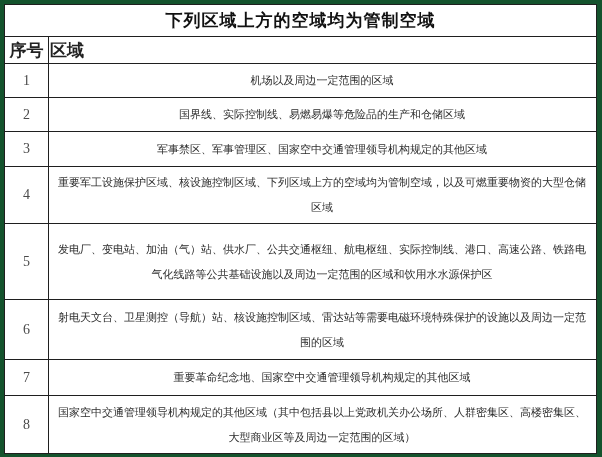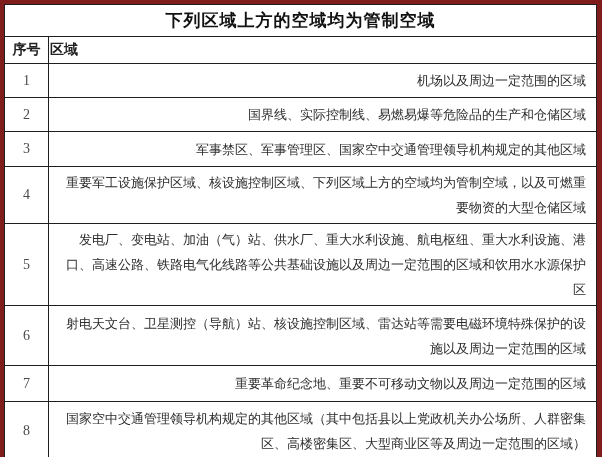--- a/index.html
+++ b/index.html
@@ -4,21 +4,21 @@
 <style>
   html, body {
     margin: 0;
     padding: 0;
     background: #ffffff;
   }
   .page {
     position: relative;
     width: 602px;
     height: 457px;
-    background: #7f1d1d;
+    background: #14532d;
     overflow: hidden;
     font-family: "Liberation Serif", "DejaVu Serif", serif;
   }
   table.ctrl-table {
     position: absolute;
     left: 4px;
     top: 4px;
     width: 593px;
     border-collapse: collapse;
     table-layout: fixed;
@@ -34,34 +34,34 @@
     text-align: center;
     font-weight: bold;
     font-size: 17px;
     color: #111111;
     letter-spacing: 1px;
   }
   tr.title-row { height: 32px; }
   tr.header-row { height: 27px; }
   th.num, th.area {
     font-weight: bold;
-    font-size: 14px;
+    font-size: 17px;
     color: #222222;
   }
   th.num { text-align: center; }
   th.area { text-align: left; }
   td.num {
     text-align: center;
     font-size: 14px;
     color: #4a4a4a;
   }
   td.area {
-    text-align: right;
+    text-align: center;
     padding: 3px 10px 3px 9px;
-    font-size: 13px;
+    font-size: 11px;
     line-height: 25px;
     color: #2d2d2d;
   }
   tr.r-h1 { height: 34px; }
   tr.r-h1b { height: 35px; }
   tr.r-h1c { height: 36px; }
   tr.r-h2 { height: 55px; }
   tr.r-h2b { height: 60px; }
   tr.r-h2c { height: 58px; }
   tr.r-h3 { height: 76px; }
@@ -94,29 +94,29 @@
       <tr class="r-h1b">
         <td class="num">3</td>
         <td class="area">军事禁区、军事管理区、国家空中交通管理领导机构规定的其他区域</td>
       </tr>
       <tr class="r-h2">
         <td class="num">4</td>
         <td class="area">重要军工设施保护区域、核设施控制区域、下列区域上方的空域均为管制空域，以及可燃重要物资的大型仓储区域</td>
       </tr>
       <tr class="r-h3">
         <td class="num">5</td>
-        <td class="area">发电厂、变电站、加油（气）站、供水厂、重大水利设施、航电枢纽、重大水利设施、港口、高速公路、铁路电气化线路等公共基础设施以及周边一定范围的区域和饮用水水源保护区</td>
+        <td class="area">发电厂、变电站、加油（气）站、供水厂、公共交通枢纽、航电枢纽、实际控制线、港口、高速公路、铁路电气化线路等公共基础设施以及周边一定范围的区域和饮用水水源保护区</td>
       </tr>
       <tr class="r-h2b">
         <td class="num">6</td>
         <td class="area">射电天文台、卫星测控（导航）站、核设施控制区域、雷达站等需要电磁环境特殊保护的设施以及周边一定范围的区域</td>
       </tr>
       <tr class="r-h1c">
         <td class="num">7</td>
-        <td class="area">重要革命纪念地、重要不可移动文物以及周边一定范围的区域</td>
+        <td class="area">重要革命纪念地、国家空中交通管理领导机构规定的其他区域</td>
       </tr>
       <tr class="r-h2c">
         <td class="num">8</td>
         <td class="area">国家空中交通管理领导机构规定的其他区域（其中包括县以上党政机关办公场所、人群密集区、高楼密集区、大型商业区等及周边一定范围的区域）</td>
       </tr>
     </tbody>
   </table>
 </div>
 
 </body></html>

